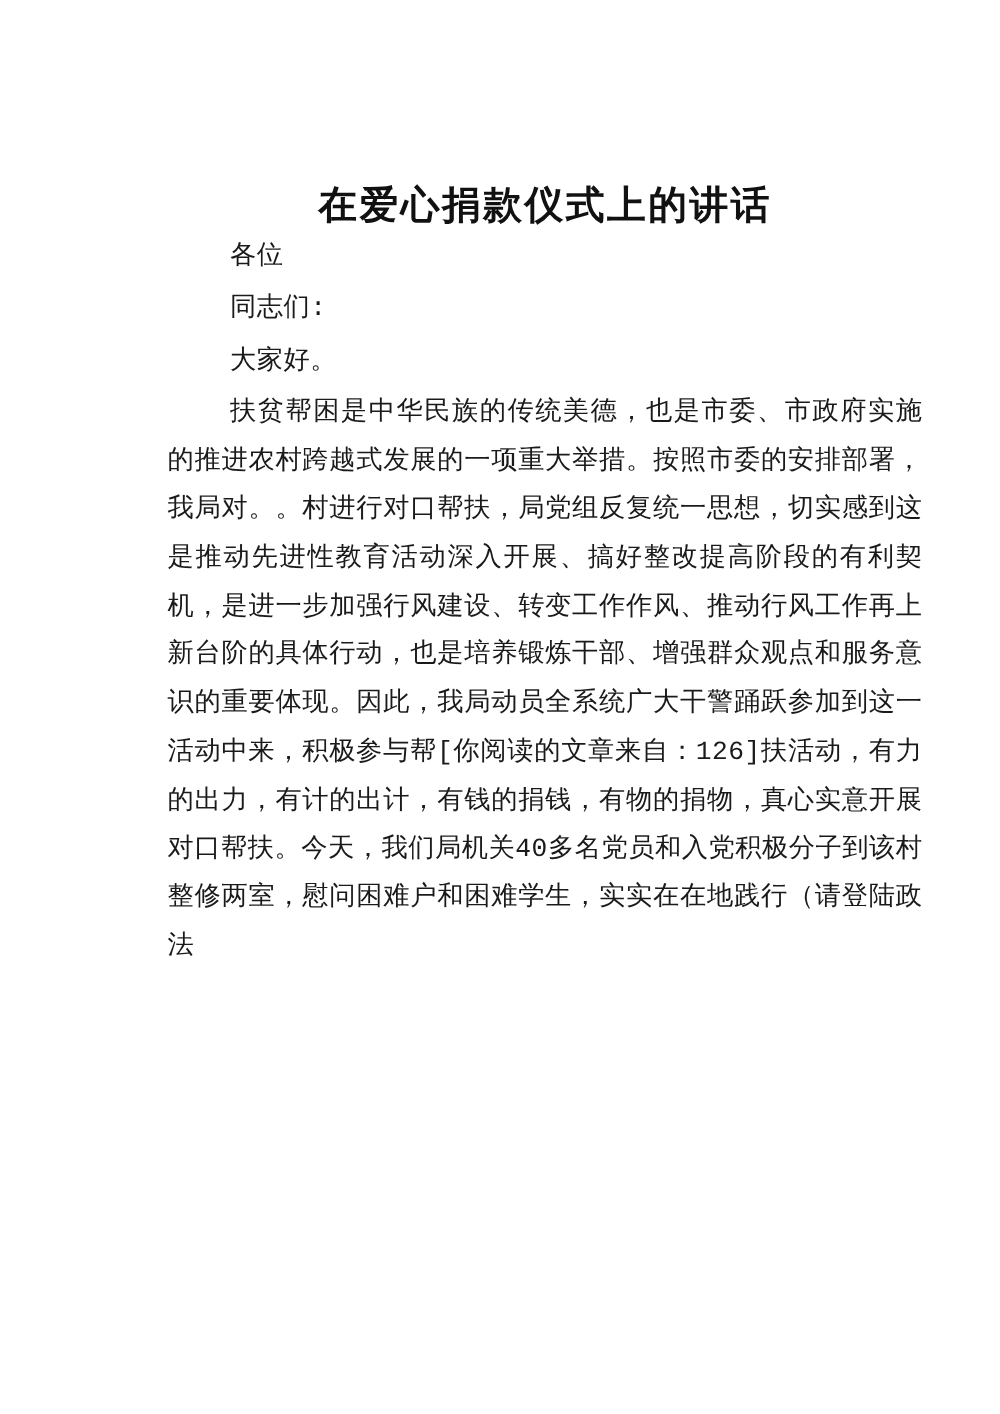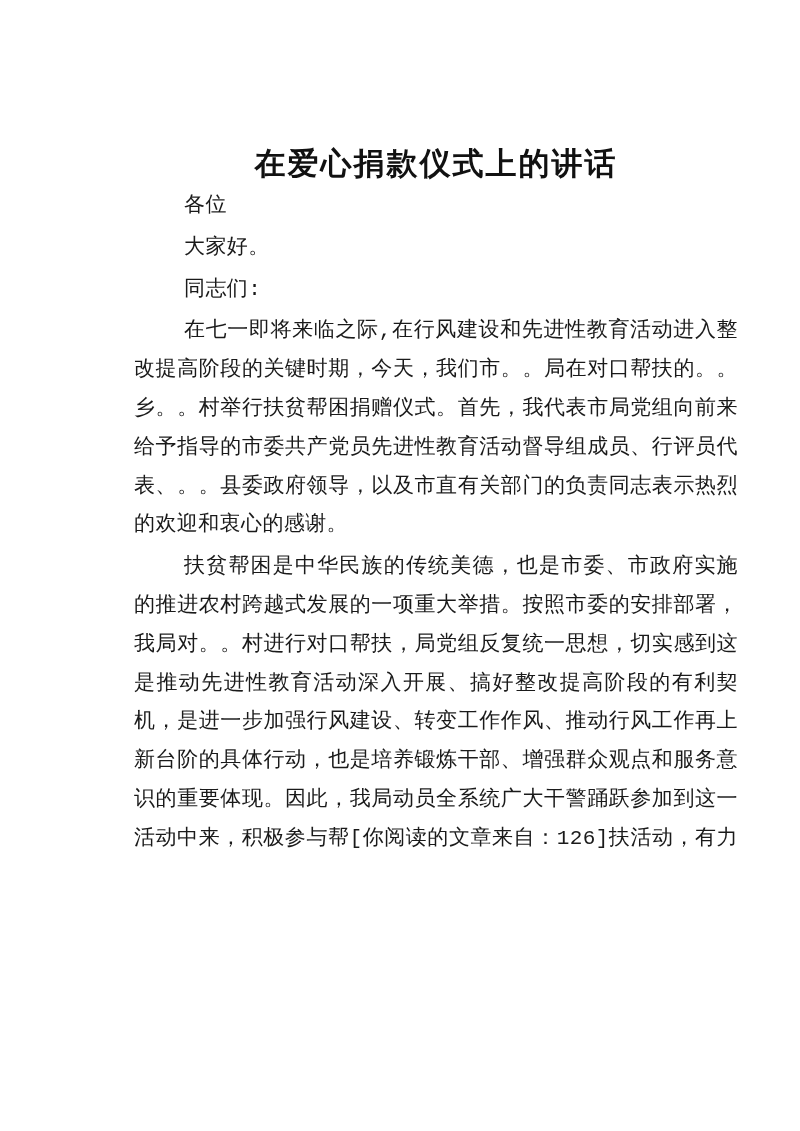--- a/index.html
+++ b/index.html
@@ -64,20 +64,19 @@
     color: #2b2b2b;
   }
 </style>
 </head>
 <body>
 
 <div class="page">
   <div class="content">
     <h1 class="doc-title">在爱心捐款仪式上的讲话</h1>
     <p>各位</p>
+    <p>同志们:</p>
     <p>大家好。</p>
-    <p>同志们:</p>
-    <p>在七一即将来临之际,在行风建设和先进性教育活动进入整改提高阶段的关键时期，今天，我们市。。局在对口帮扶的。。乡。。村举行扶贫帮困捐赠仪式。首先，我代表市局党组向前来给予指导的市委共产党员先进性教育活动督导组成员、行评员代表、。。县委政府领导，以及市直有关部门的负责同志表示热烈的欢迎和衷心的感谢。</p>
     <p>扶贫帮困是中华民族的传统美德，也是市委、市政府实施的推进农村跨越式发展的一项重大举措。按照市委的安排部署，我局对。。村进行对口帮扶，局党组反复统一思想，切实感到这是推动先进性教育活动深入开展、搞好整改提高阶段的有利契机，是进一步加强行风建设、转变工作作风、推动行风工作再上新台阶的具体行动，也是培养锻炼干部、增强群众观点和服务意识的重要体现。因此，我局动员全系统广大干警踊跃参加到这一活动中来，积极参与帮[你阅读的文章来自：126]扶活动，有力的出力，有计的出计，有钱的捐钱，有物的捐物，真心实意开展对口帮扶。今天，我们局机关40多名党员和入党积极分子到该村整修两室，慰问困难户和困难学生，实实在在地践行（请登陆政法</p>
   </div>
 
   <div class="footer">第1页 共3页</div>
 </div>
 
 </body></html>

